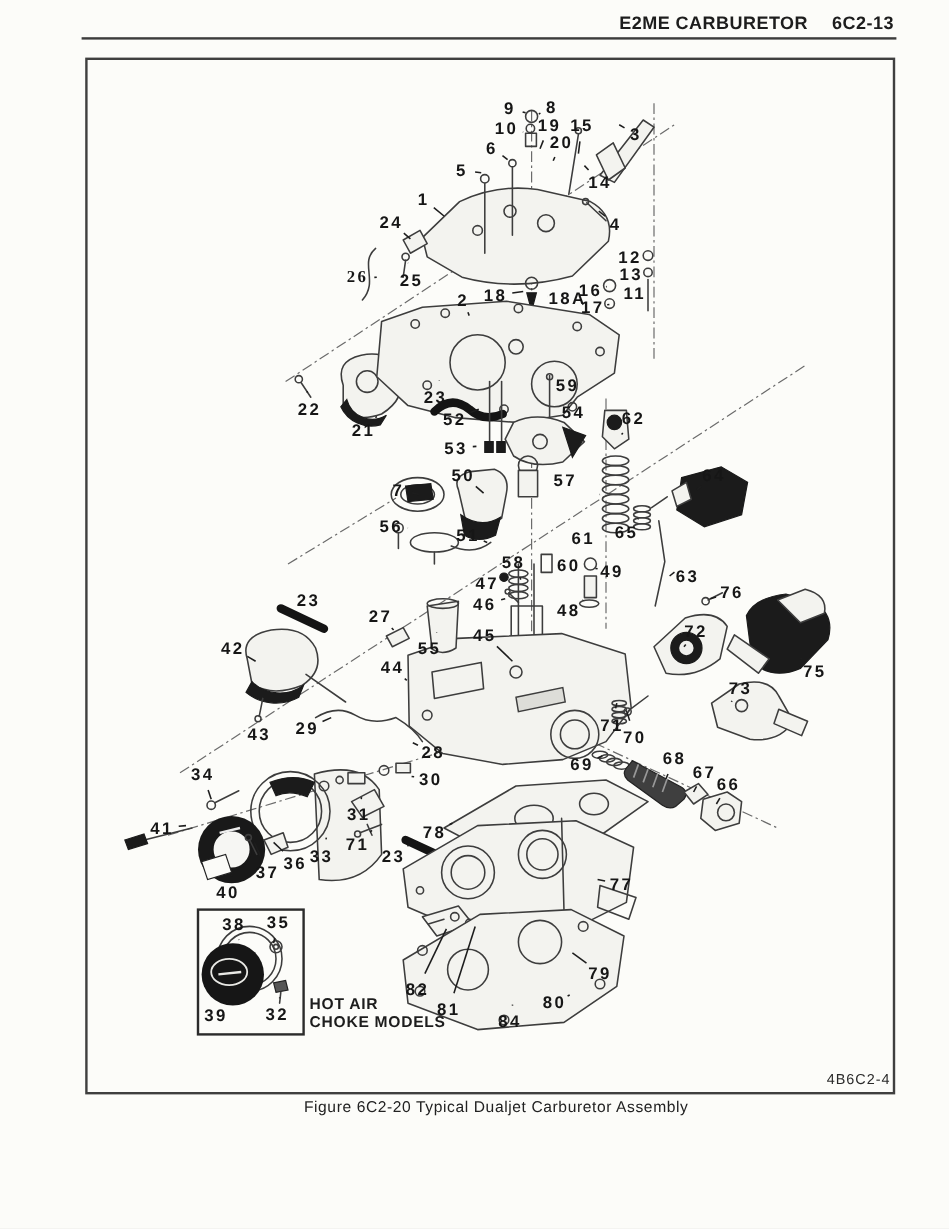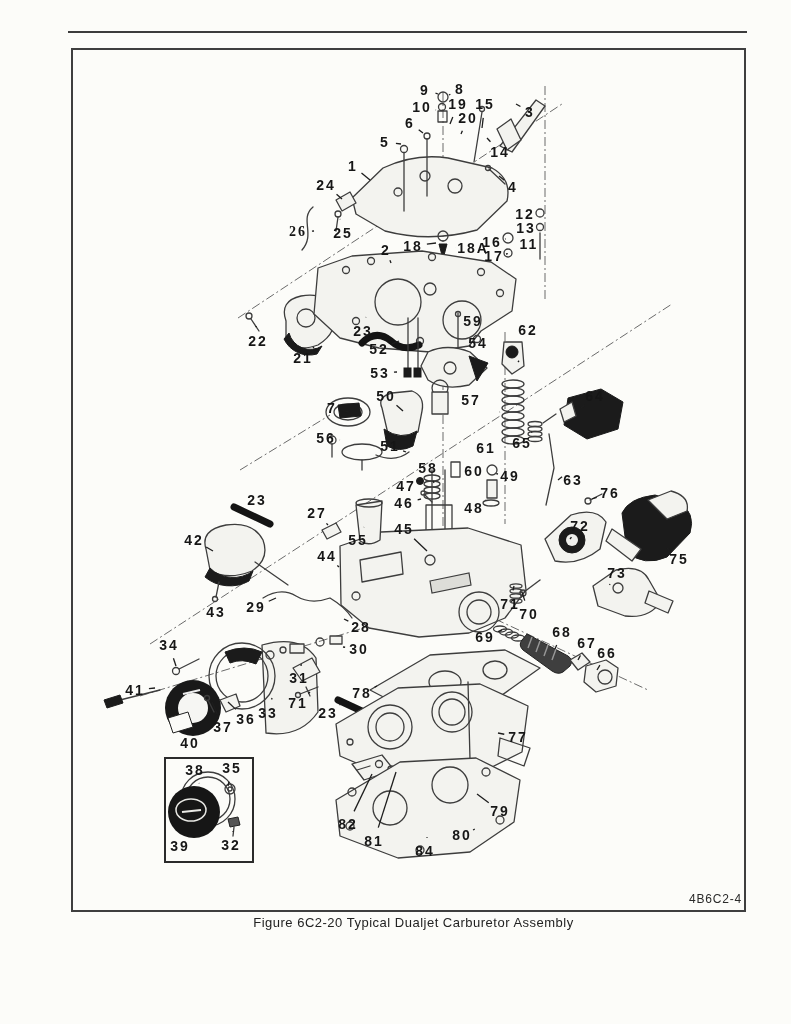--- a/index.html
+++ b/index.html
@@ -30,20 +30,23 @@
   .pn{fill:none;stroke:#3d3d3d;stroke-width:1.3;stroke-linejoin:round;stroke-linecap:round;}
   .dk{fill:#1b1b1b;stroke:#1b1b1b;stroke-width:1;}
   .hose{fill:none;stroke:#141414;stroke-width:7;stroke-linecap:round;}
   .leader{stroke:#1d1d1d;stroke-width:1.3;}
 </style>
 </head>
 <body>
 
 <div class="page">
 
+  <div class="header">
+    <span>E2ME CARBURETOR</span><span class="pagecode">6C2-13</span>
+  </div>
   <div class="header-rule"></div>
 
   <div class="figure-box"></div>
 
   <svg class="diagram-svg" viewBox="0 0 791 1024" xmlns="http://www.w3.org/2000/svg">
 
     <g>
       <line class="axis" x1="443" y1="92" x2="443" y2="618"></line>
       <line class="axis" x1="505" y1="332" x2="505" y2="524"></line>
       <line class="axis" x1="545" y1="86" x2="545" y2="300"></line>
@@ -427,21 +430,21 @@
       <div class="callout" style="left: 379px; top: 349px;">52</div>
       <div class="callout" style="left: 380px; top: 373px;">53</div>
       <div class="callout" style="left: 478px; top: 343px;">54</div>
       <div class="callout" style="left: 358px; top: 540px;">55</div>
       <div class="callout" style="left: 326px; top: 438px;">56</div>
       <div class="callout" style="left: 471px; top: 400px;">57</div>
       <div class="callout" style="left: 428px; top: 468px;">58</div>
       <div class="callout" style="left: 473px; top: 321px;">59</div>
       <div class="callout" style="left: 474px; top: 471px;">60</div>
       <div class="callout" style="left: 486px; top: 415px; margin-top: 33px;">61</div>
-      <div class="callout" style="left: 528px; top: 330px;">62</div>
+      <div class="callout" style="left: 528px; top: 348px;">62</div>
       <div class="callout" style="left: 573px; top: 468px; margin-top: 12px;">63</div>
       <div class="callout" style="left: 595px; top: 396px;">64</div>
       <div class="callout" style="left: 522px; top: 443px;">65</div>
       <div class="callout" style="left: 607px; top: 653px;">66</div>
       <div class="callout" style="left: 587px; top: 643px;">67</div>
       <div class="callout" style="left: 562px; top: 632px;">68</div>
       <div class="callout" style="left: 485px; top: 637px;">69</div>
       <div class="callout" style="left: 529px; top: 614px;">70</div>
       <div class="callout" style="left: 510px; top: 604px;">71</div>
       <div class="callout" style="left: 580px; top: 526px;">72</div>
@@ -452,16 +455,20 @@
       <div class="callout" style="left: 362px; top: 693px;">78</div>
       <div class="callout" style="left: 500px; top: 811px;">79</div>
       <div class="callout" style="left: 462px; top: 835px;">80</div>
       <div class="callout" style="left: 374px; top: 841px;">81</div>
       <div class="callout" style="left: 348px; top: 824px;">82</div>
       <div class="callout" style="left: 298px; top: 703px;">71</div>
       <div class="callout" style="left: 425px; top: 851px;">84</div>
     </div>
 
   <div class="inset-box"></div>
+  <div class="inset-note">
+    <div>HOT AIR</div>
+    <div>CHOKE MODELS</div>
+  </div>
 
   <div class="plate-code">4B6C2-4</div>
   <div class="caption">Figure 6C2-20 Typical Dualjet Carburetor Assembly</div>
 </div>
 
 </body></html>

